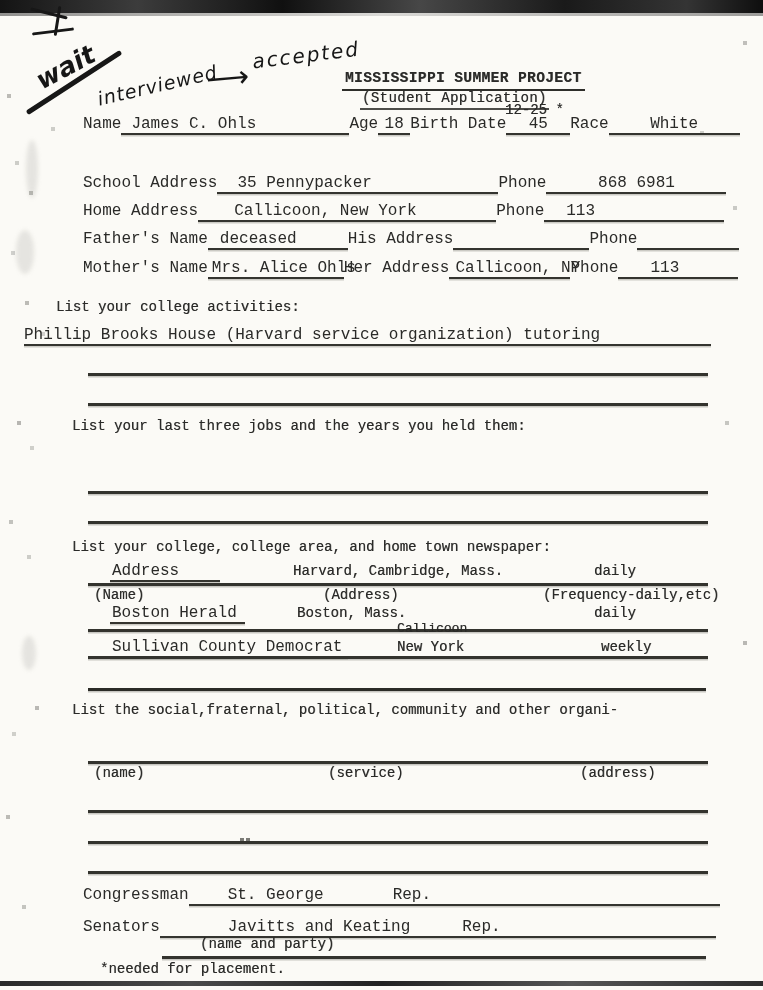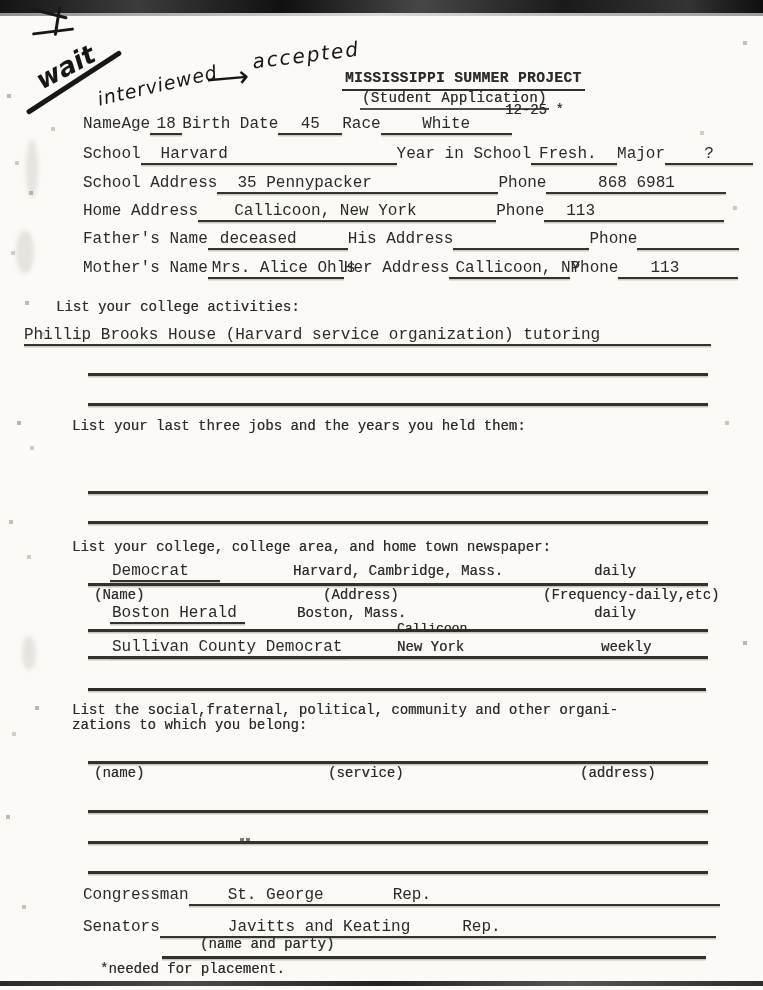--- a/index.html
+++ b/index.html
@@ -89,36 +89,29 @@
   <div class="hw" style="left:96px;top:74px;font-size:19px;letter-spacing:1px;transform:rotate(-13deg);">interviewed</div>
   <div class="hw" style="left:206px;top:60px;font-size:30px;font-style:normal;transform:rotate(-5deg);">⟶</div>
   <div class="hw" style="left:252px;top:43px;font-size:20px;letter-spacing:2px;transform:rotate(-7deg);">accepted</div>
 
   <div class="type title-text" style="left:342px;top:69px;">MISSISSIPPI SUMMER PROJECT</div>
   <div class="type subtitle-text" style="left:360px;top:89px;">(Student Application)</div>
   <div class="type" style="left:505px;top:101px;">12-25 *</div>
 
   <div class="frow" style="left:83px;top:114px;">
     <span>Name</span>
+    <span class="val" style="width:228px;padding-left:10px;">James C. Ohls</span>
     <span>Age</span>
     <span class="val c" style="width:32px;">18</span>
     <span>Birth Date</span>
     <span class="val c" style="width:64px;">45</span>
     <span>Race</span>
     <span class="val c" style="width:131px;">White</span>
   </div>
 
-  <div class="frow" style="left:83px;top:144px;">
-    <span>School</span>
-    <span class="val" style="width:256px;padding-left:20px;">Harvard</span>
-    <span>Year in School</span>
-    <span class="val" style="width:86px;padding-left:8px;">Fresh.</span>
-    <span>Major</span>
-    <span class="val c" style="width:88px;">?</span>
-  </div>
 
   <div class="frow" style="left:83px;top:173px;">
     <span>School Address</span>
     <span class="val" style="width:281px;padding-left:20px;">35 Pennypacker</span>
     <span>Phone</span>
     <span class="val c" style="width:180px;">868 6981</span>
   </div>
 
   <div class="frow" style="left:83px;top:201px;">
     <span>Home Address</span>
@@ -153,21 +146,21 @@
   <div class="hline" style="left:88px;top:403px;width:620px;"></div>
 
   <div class="type" style="left:72px;top:417px;">List your last three jobs and the years you held them:</div>
   <div class="hline" style="left:88px;top:491px;width:620px;"></div>
   <div class="hline" style="left:88px;top:521px;width:620px;"></div>
 
   <div class="type" style="left:72px;top:538px;">List your college, college area, and home town newspaper:</div>
 
   <div>
     <div class="frow" style="left:110px;top:561px;">
-      <span class="val" style="min-width:110px;padding:0 8px 0 2px;">Democrat</span>
+      <span class="val" style="min-width:110px;padding:0 8px 0 2px;">Address</span>
     </div>
     <div class="type" style="left:293px;top:562px;">Harvard, Cambridge, Mass.</div>
     <div class="type" style="left:594px;top:562px;">daily</div>
   </div>
   <div class="hline" style="left:88px;top:583px;width:620px;"></div>
   <div class="type" style="left:94px;top:586px;">(Name)</div>
   <div class="type" style="left:323px;top:586px;">(Address)</div>
   <div class="type" style="left:543px;top:586px;">(Frequency-daily,etc)</div>
 
   <div>
@@ -184,21 +177,20 @@
     <div class="frow" style="left:110px;top:637px;">
       <span class="val" style="min-width:205px;padding:0 6px 0 2px;">Sullivan County Democrat</span>
     </div>
     <div class="type" style="left:397px;top:638px;">New York</div>
     <div class="type" style="left:601px;top:638px;">weekly</div>
   </div>
   <div class="hline" style="left:88px;top:656px;width:620px;"></div>
 
   <div class="hline heavy" style="left:88px;top:688px;width:618px;"></div>
   <div class="type" style="left:72px;top:701px;">List the social,fraternal, political, community and other organi-</div>
-  <div class="type" style="left:72px;top:716px;">zations to which you belong:</div>
   <div class="hline" style="left:88px;top:761px;width:620px;"></div>
   <div class="type" style="left:94px;top:764px;">(name)</div>
   <div class="type" style="left:328px;top:764px;">(service)</div>
   <div class="type" style="left:580px;top:764px;">(address)</div>
   <div class="hline" style="left:88px;top:810px;width:620px;"></div>
   <div class="hline" style="left:88px;top:841px;width:620px;"></div>
   <div class="hline" style="left:88px;top:871px;width:620px;"></div>
 
   <div class="frow" style="left:83px;top:885px;">
     <span>Congressman</span>

